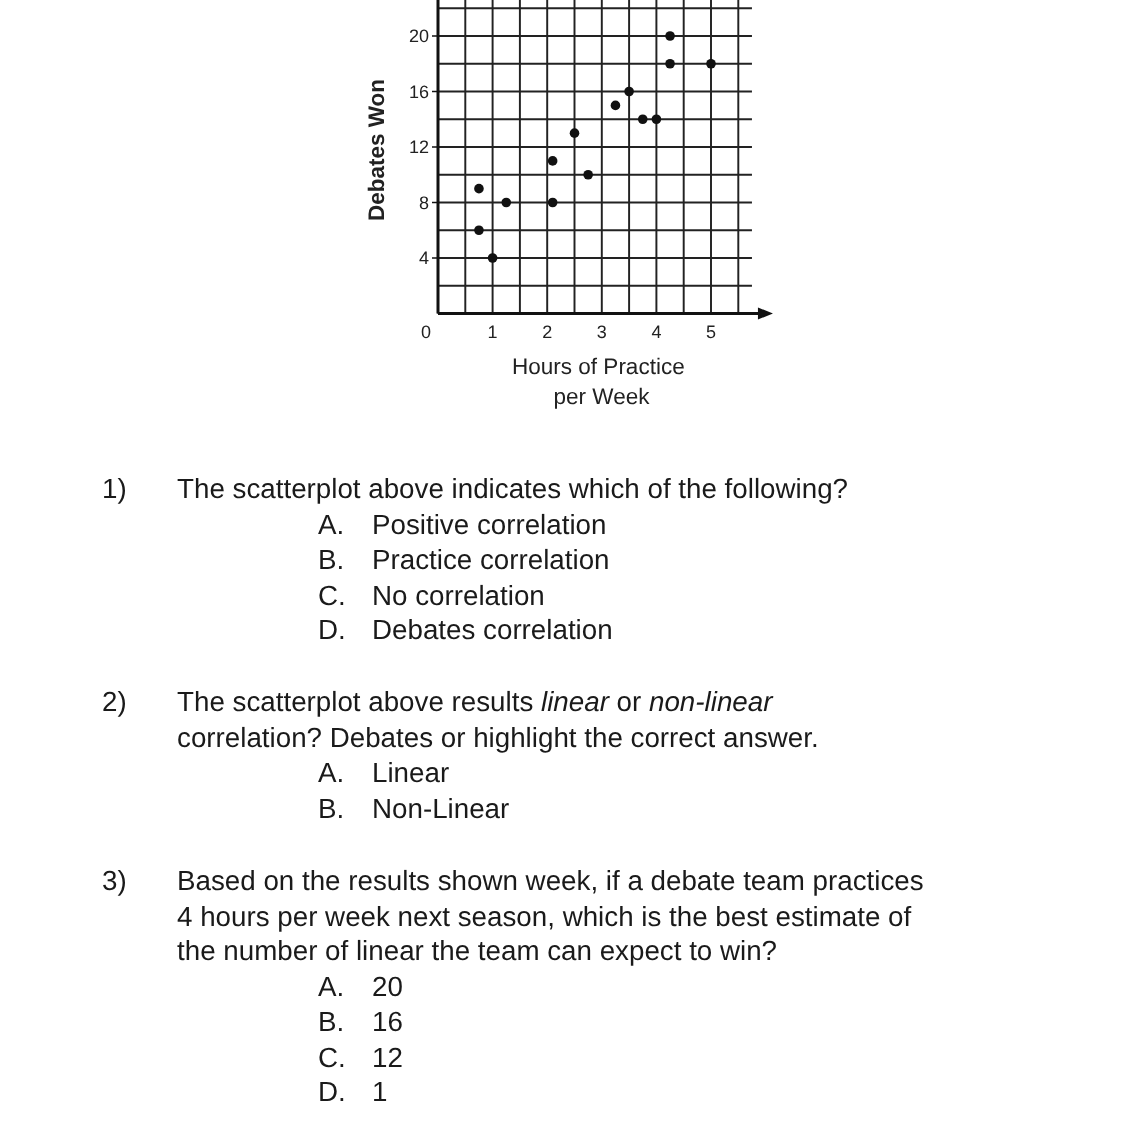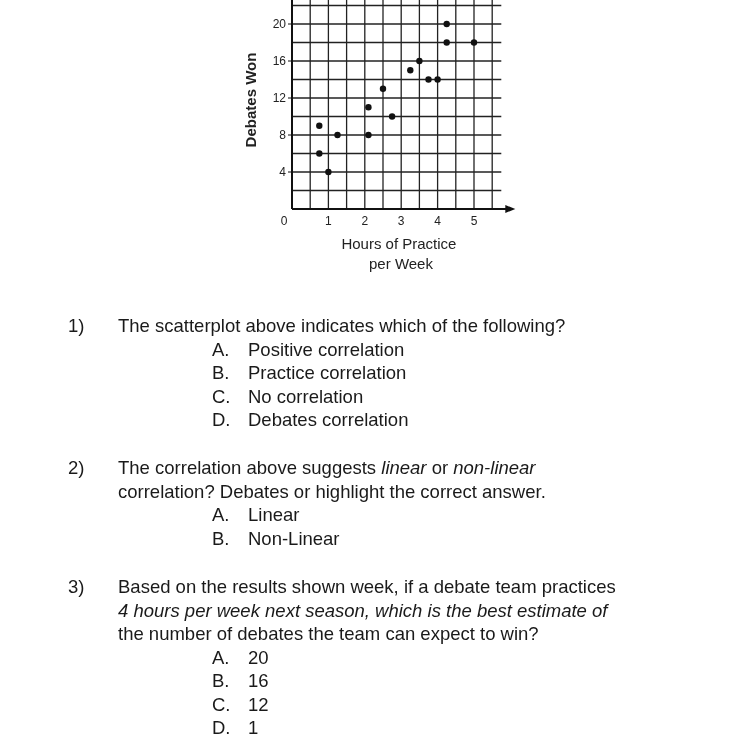--- a/index.html
+++ b/index.html
@@ -112,39 +112,39 @@
       </div>
     <div class="opt">
         <span class="l">D.</span>
         <span class="t">Debates correlation</span>
       </div>
   </div>
 </div>
 
 <div class="q" style="top:456px;">
   <span class="num">2)</span>
-  <span class="stem"><span>The correlation above suggests </span><em>linear</em><span> or </span><em>non-linear</em></span>
+  <span class="stem"><span>The scatterplot above results </span><em>linear</em><span> or </span><em>non-linear</em></span>
   <span class="stem" style="top:23.5px;">correlation? Debates or highlight the correct answer.</span>
   <div class="opts" style="top:47px;">
     <div class="opt">
         <span class="l">A.</span>
         <span class="t">Linear</span>
       </div>
     <div class="opt">
         <span class="l">B.</span>
         <span class="t">Non-Linear</span>
       </div>
   </div>
 </div>
 
 <div class="q" style="top:575px;">
   <span class="num">3)</span>
   <span class="stem">Based on the results shown week, if a debate team practices</span>
-  <span class="stem" style="top:23.5px;font-style:italic;">4 hours per week next season, which is the best estimate of</span>
-  <span class="stem" style="top:47px;">the number of debates the team can expect to win?</span>
+  <span class="stem" style="top:23.5px;">4 hours per week next season, which is the best estimate of</span>
+  <span class="stem" style="top:47px;">the number of linear the team can expect to win?</span>
   <div class="opts" style="top:70.5px;">
     <div class="opt">
         <span class="l">A.</span>
         <span class="t">20</span>
       </div>
     <div class="opt">
         <span class="l">B.</span>
         <span class="t">16</span>
       </div>
     <div class="opt">

